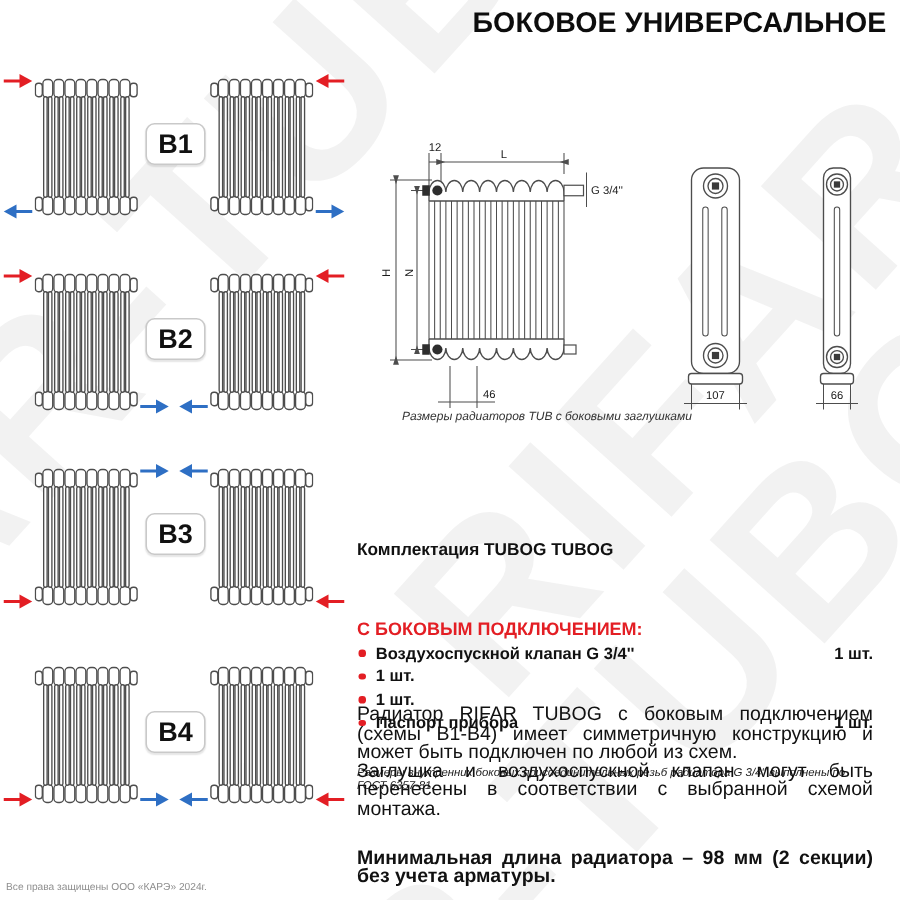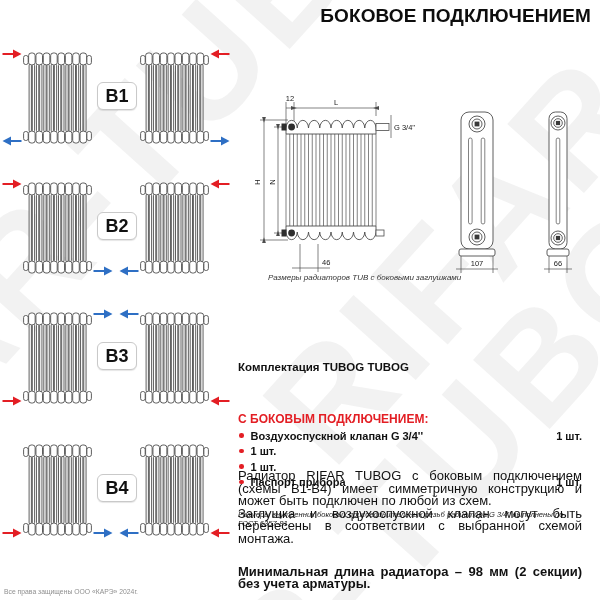--- a/index.html
+++ b/index.html
@@ -53,21 +53,21 @@
 
 <div class="page">
 
   <div>
     <span class="wm wm1">RIFAR-TUBOG.su</span>
     <span class="wm wm2">RIFAR-TUBOG.su</span>
     <span class="wm wm3">RIFAR-TUBOG.su</span>
   </div>
 
   <div class="title">
-    <div>БОКОВОЕ ПОДКЛЮЧЕНИЕМ</div>
+    <div>БОКОВОЕ УНИВЕРСАЛЬНОЕ</div>
   </div>
 
   <div id="schemes">
       <div class="scheme-row" style="top: 42px;">
         <svg viewBox="0 0 69 100" width="69" height="100" class="rad" style="left: 23px; top: 6px;">
           <use href="#rad-sym"></use>
         </svg>
         <svg viewBox="0 0 20 12" width="20" height="12" class="flow-arrow" style="left: 2px; top: 6px;">
           <line y1="6" y2="6" x1="0.5" x2="12" stroke="#e31e24" stroke-width="2"></line>
           <polygon points="11,1.4 19.5,6 11,10.6" fill="#e31e24"></polygon>

